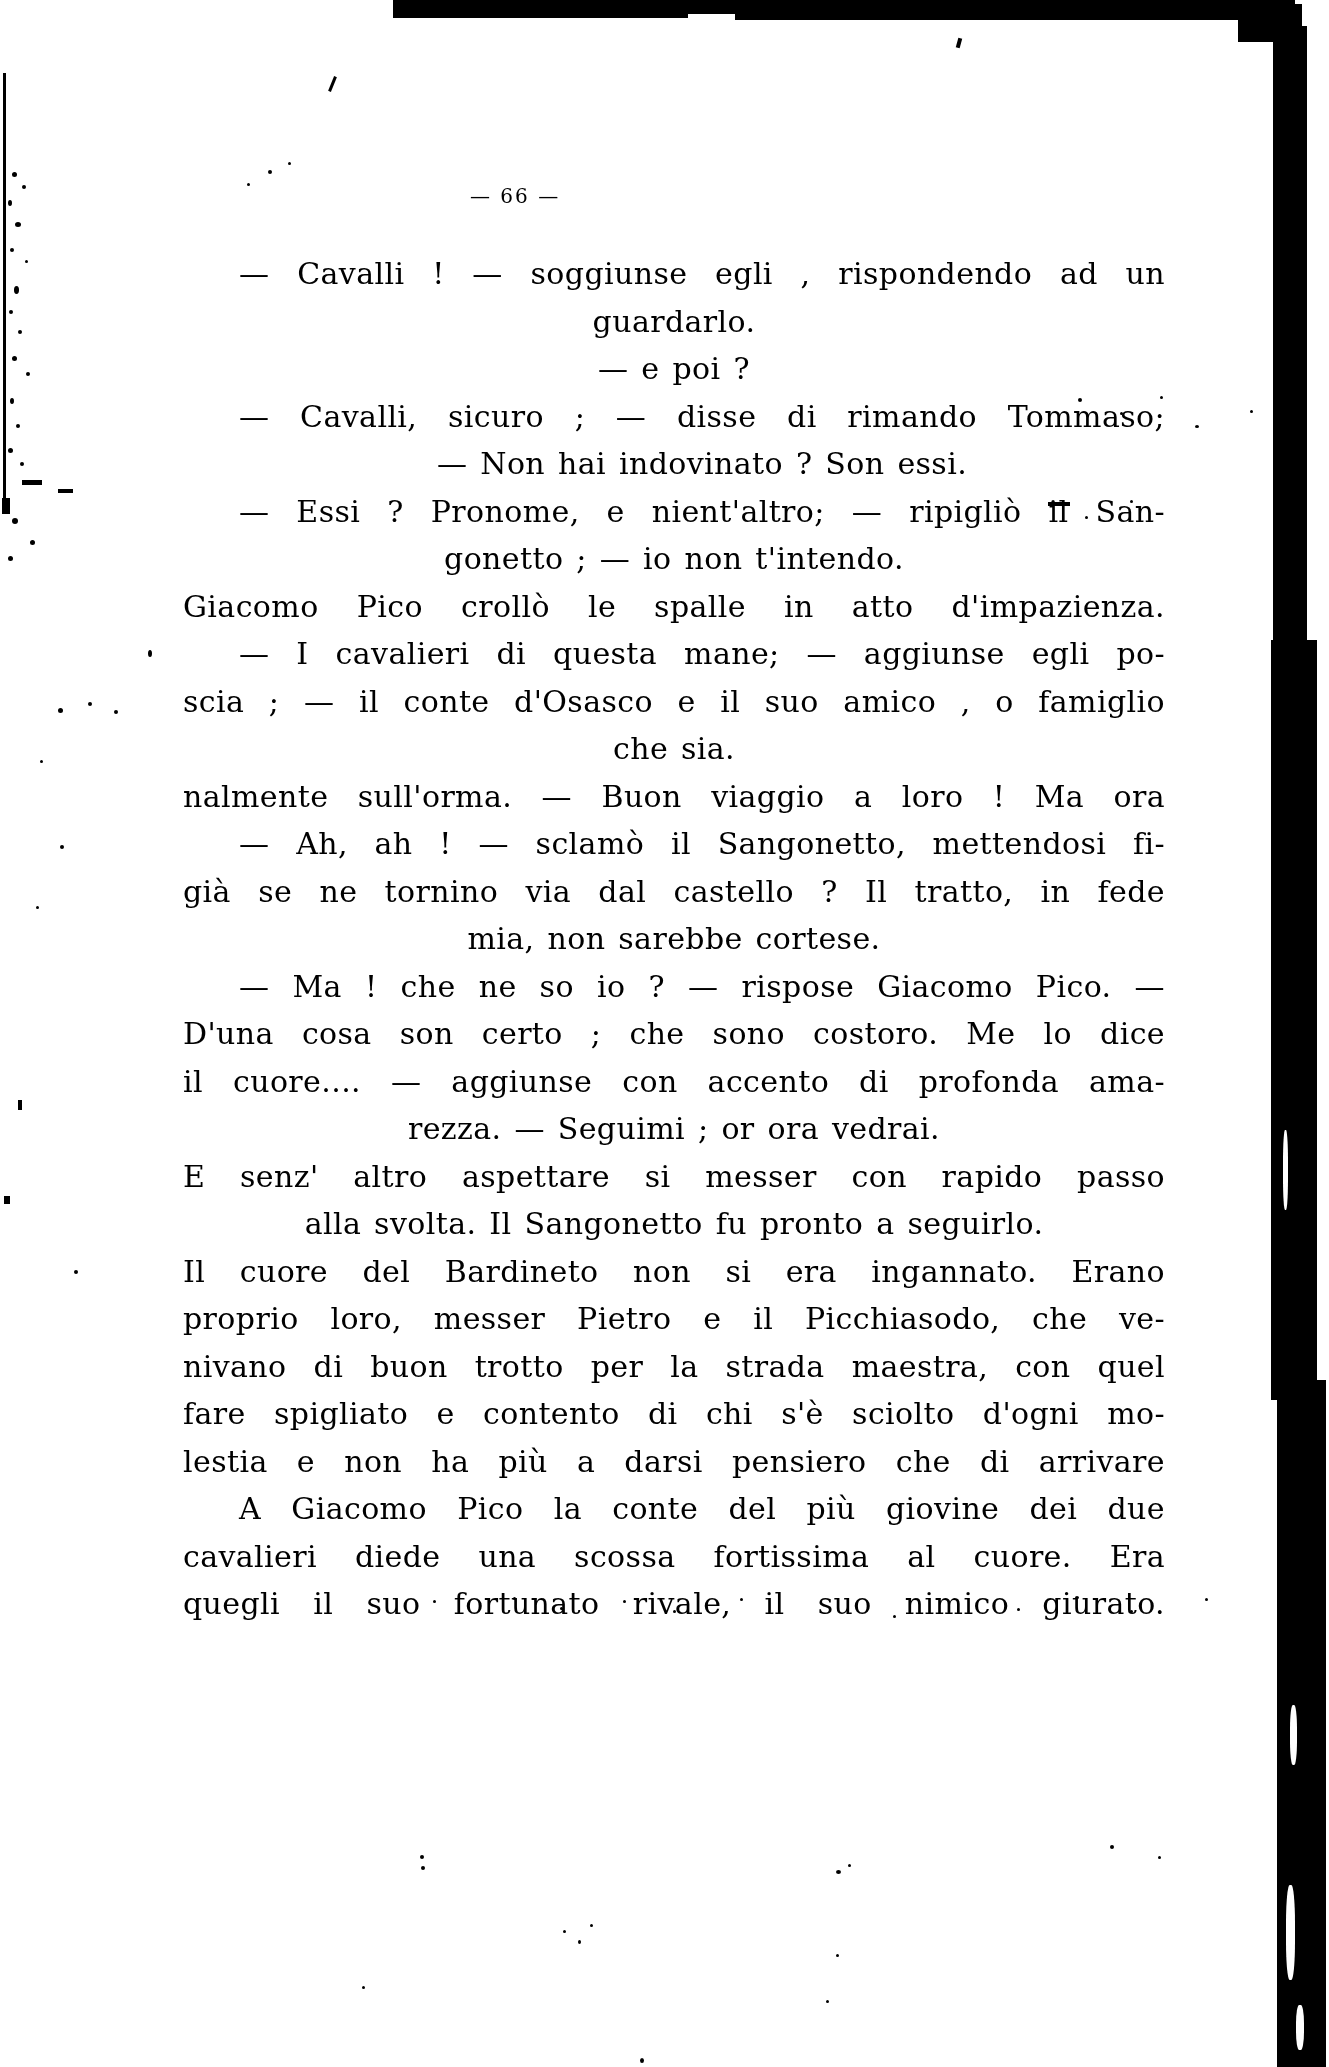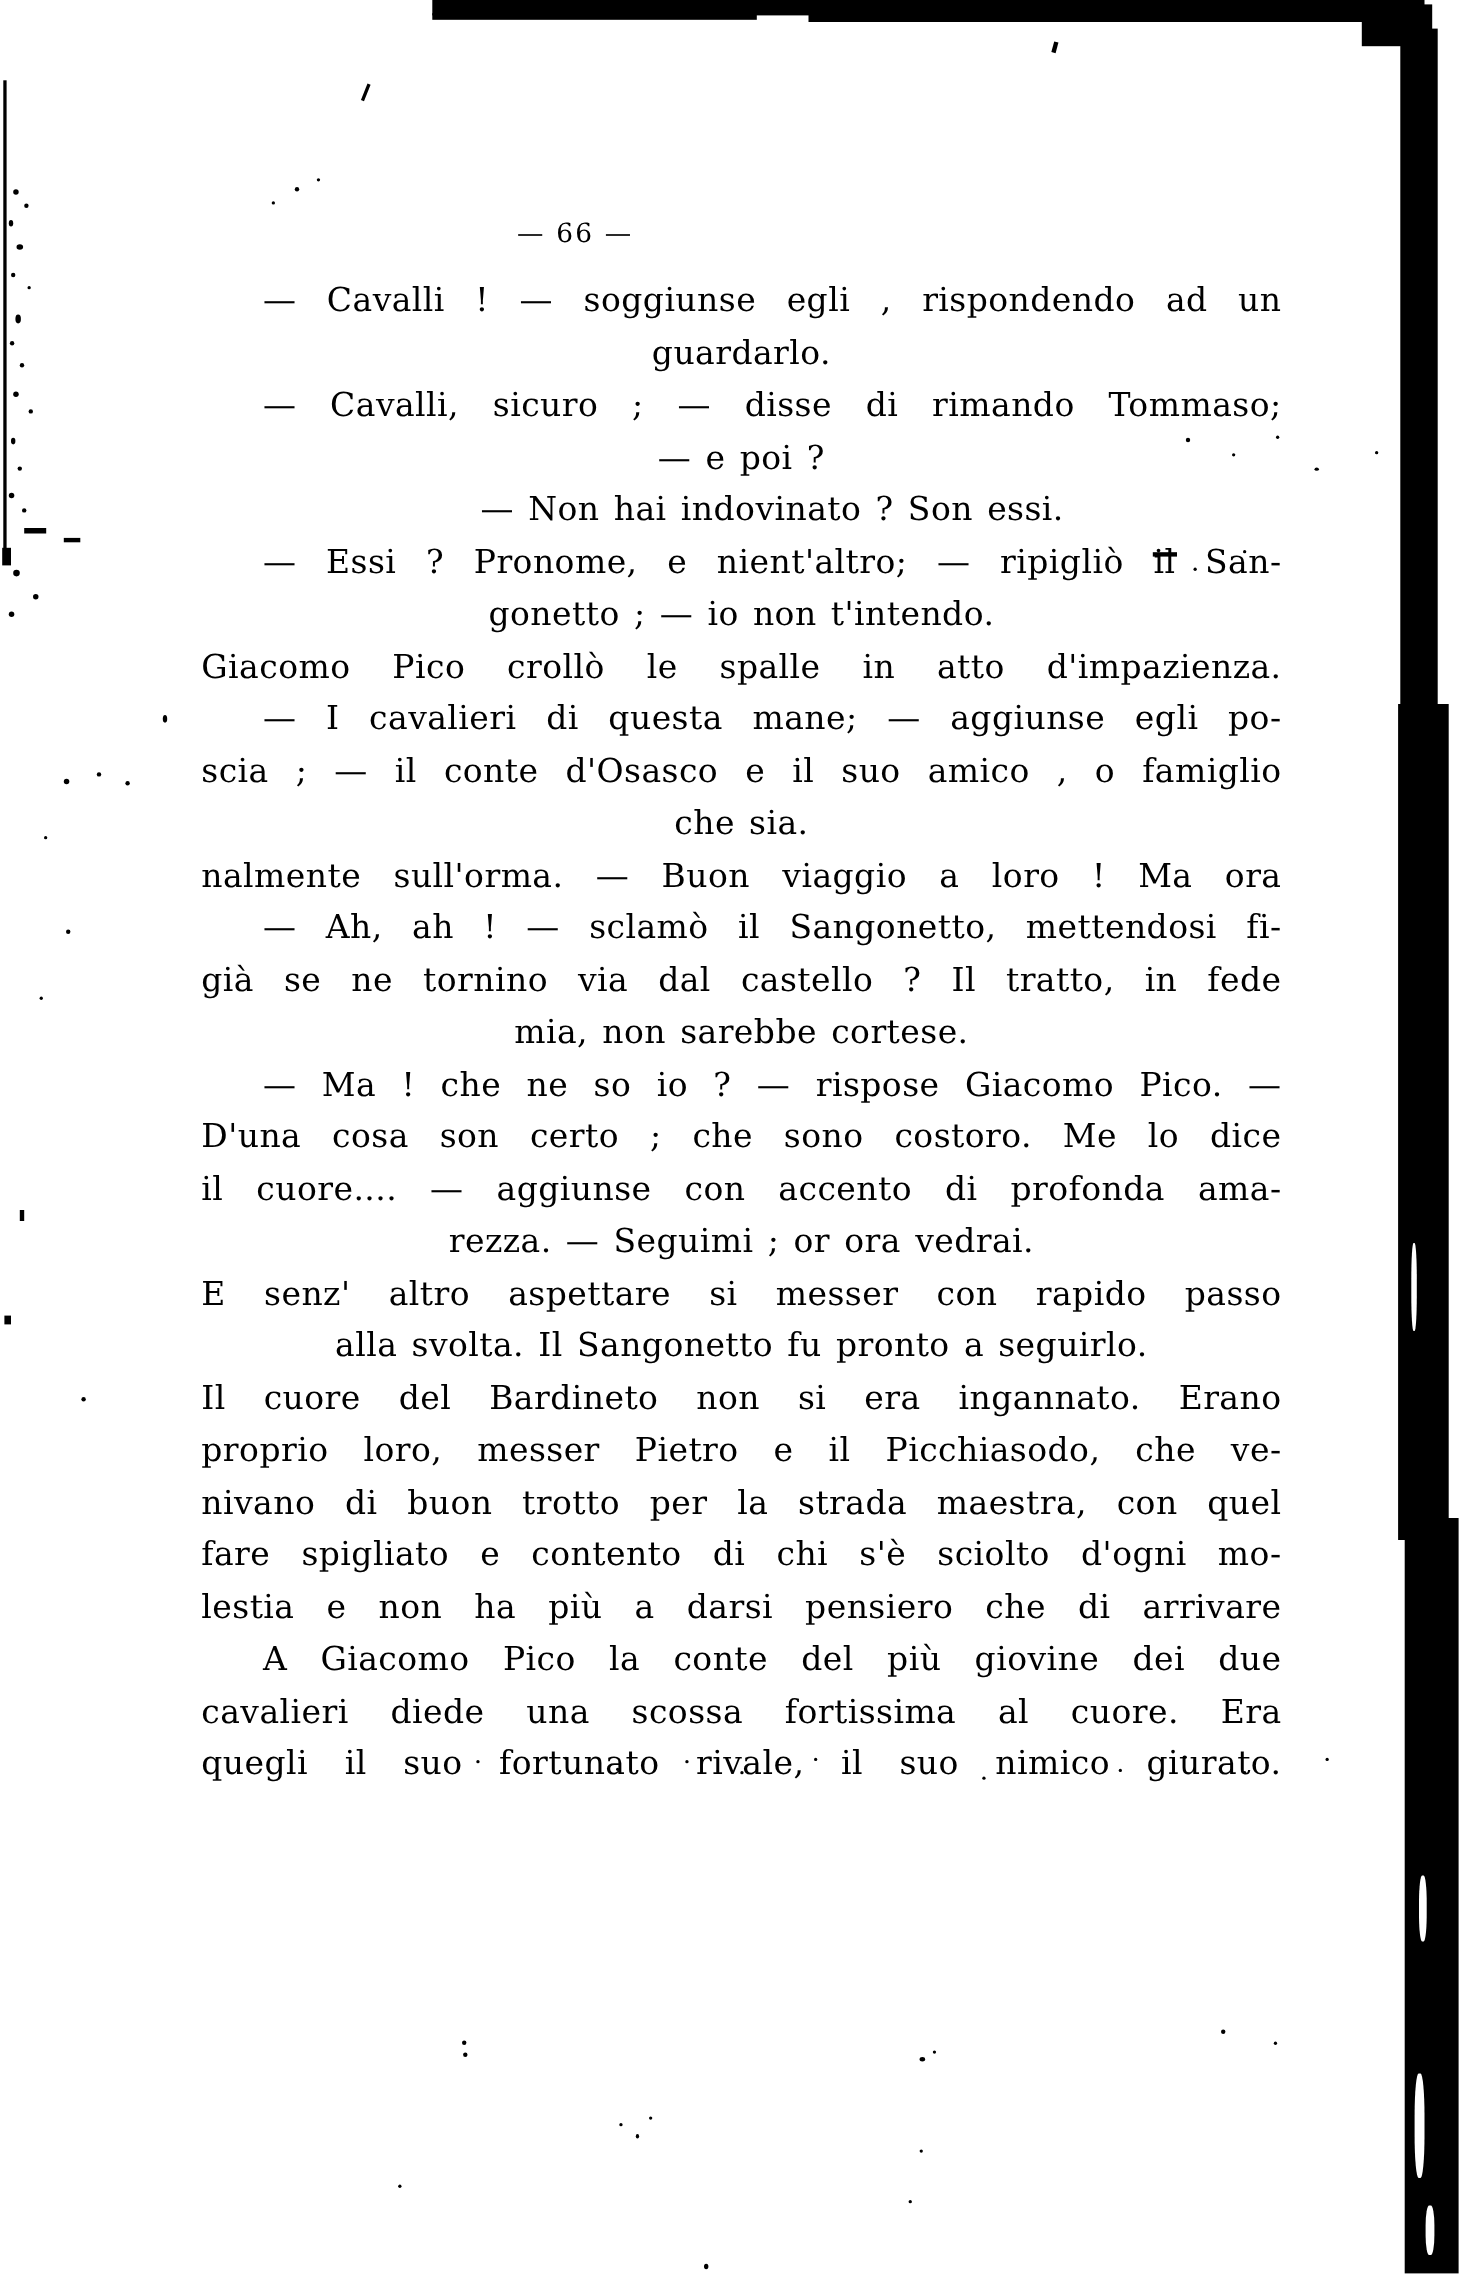--- a/index.html
+++ b/index.html
@@ -8,22 +8,22 @@
     width: 1329px;
     height: 2067px;
     background: #ffffff;
     overflow: hidden;
     font-family: "DejaVu Serif", "Liberation Serif", serif;
     color: #000;
   }
   .page-number {
     position: absolute;
     left: 470px;
-    top: 198px;
-    font-size: 24px;
+    top: 184px;
+    font-size: 20px;
     letter-spacing: 2px;
     white-space: nowrap;
   }
   .text-block {
     position: absolute;
     left: 183px;
     top: 250px;
     width: 982px;
     font-size: 30px;
     letter-spacing: 0.4px;
@@ -48,22 +48,22 @@
 </head>
 <body>
 
 <div class="page">
 
   <div class="page-number">— 66 —</div>
 
   <div class="text-block">
       <div class="line indent just">— Cavalli ! — soggiunse egli , rispondendo ad un</div>
       <div class="line">guardarlo.</div>
+      <div class="line">— e poi ?</div>
       <div class="line indent just">— Cavalli, sicuro ; — disse di rimando Tommaso;</div>
-      <div class="line">— e poi ?</div>
       <div class="line indent">— Non hai indovinato ? Son essi.</div>
       <div class="line indent just">— Essi ? Pronome, e nient'altro; — ripigliò il San-</div>
       <div class="line">gonetto ; — io non t'intendo.</div>
       <div class="line just">Giacomo Pico crollò le spalle in atto d'impazienza.</div>
       <div class="line indent just">— I cavalieri di questa mane; — aggiunse egli po-</div>
       <div class="line just">scia ; — il conte d'Osasco e il suo amico , o famiglio</div>
       <div class="line">che sia.</div>
       <div class="line just">nalmente sull'orma. — Buon viaggio a loro ! Ma ora</div>
       <div class="line indent just">— Ah, ah ! — sclamò il Sangonetto, mettendosi fi-</div>
       <div class="line just">già se ne tornino via dal castello ? Il tratto, in fede</div>

